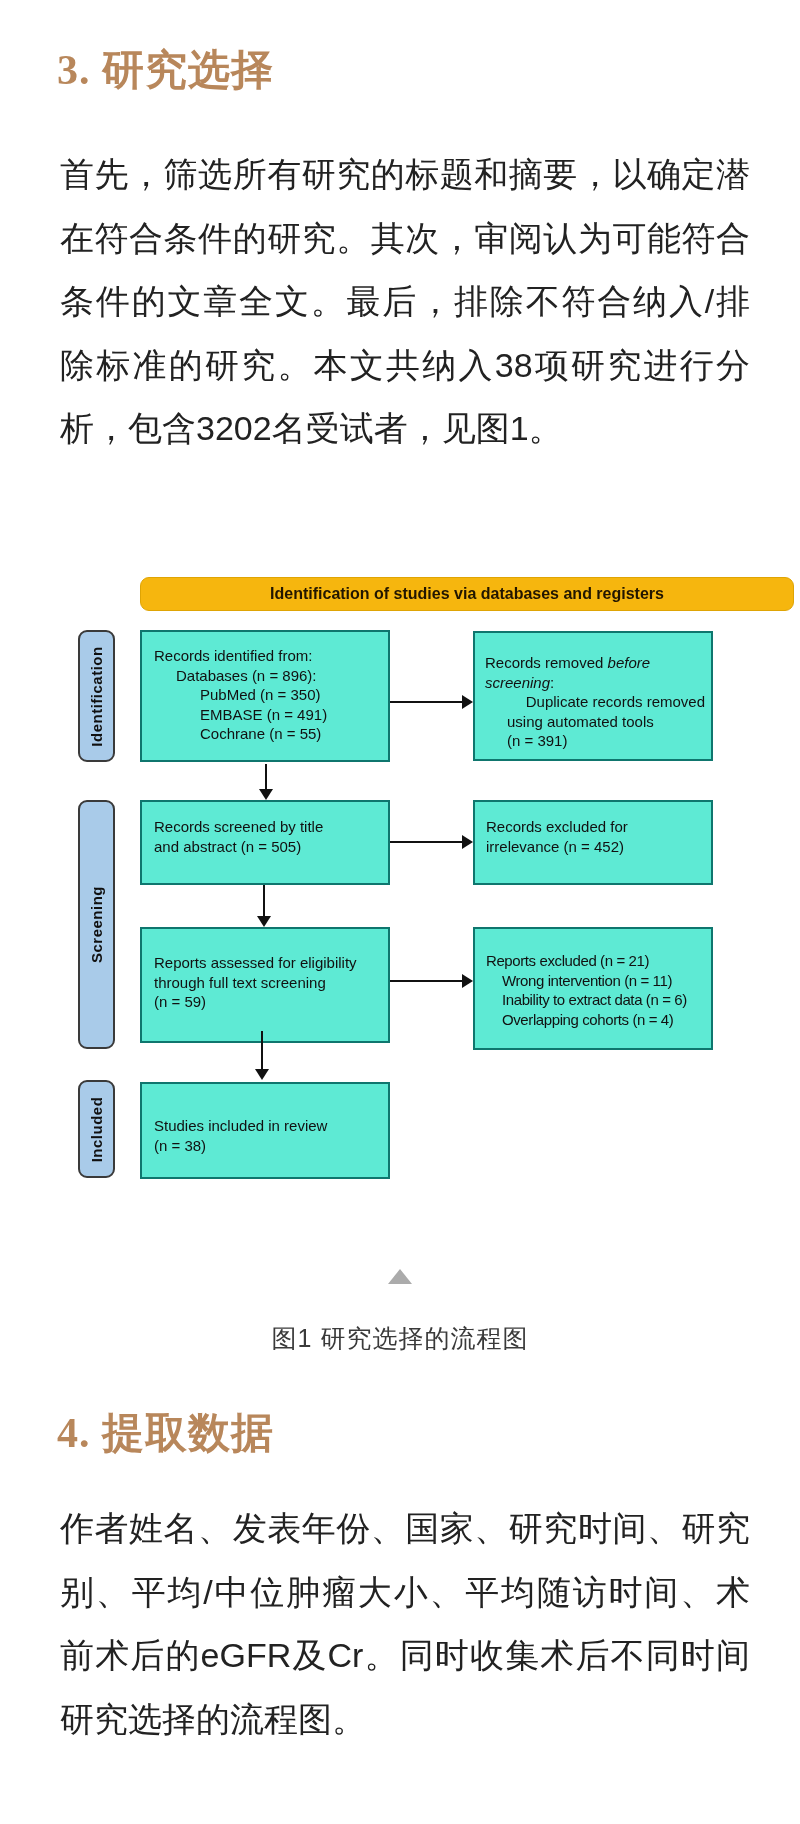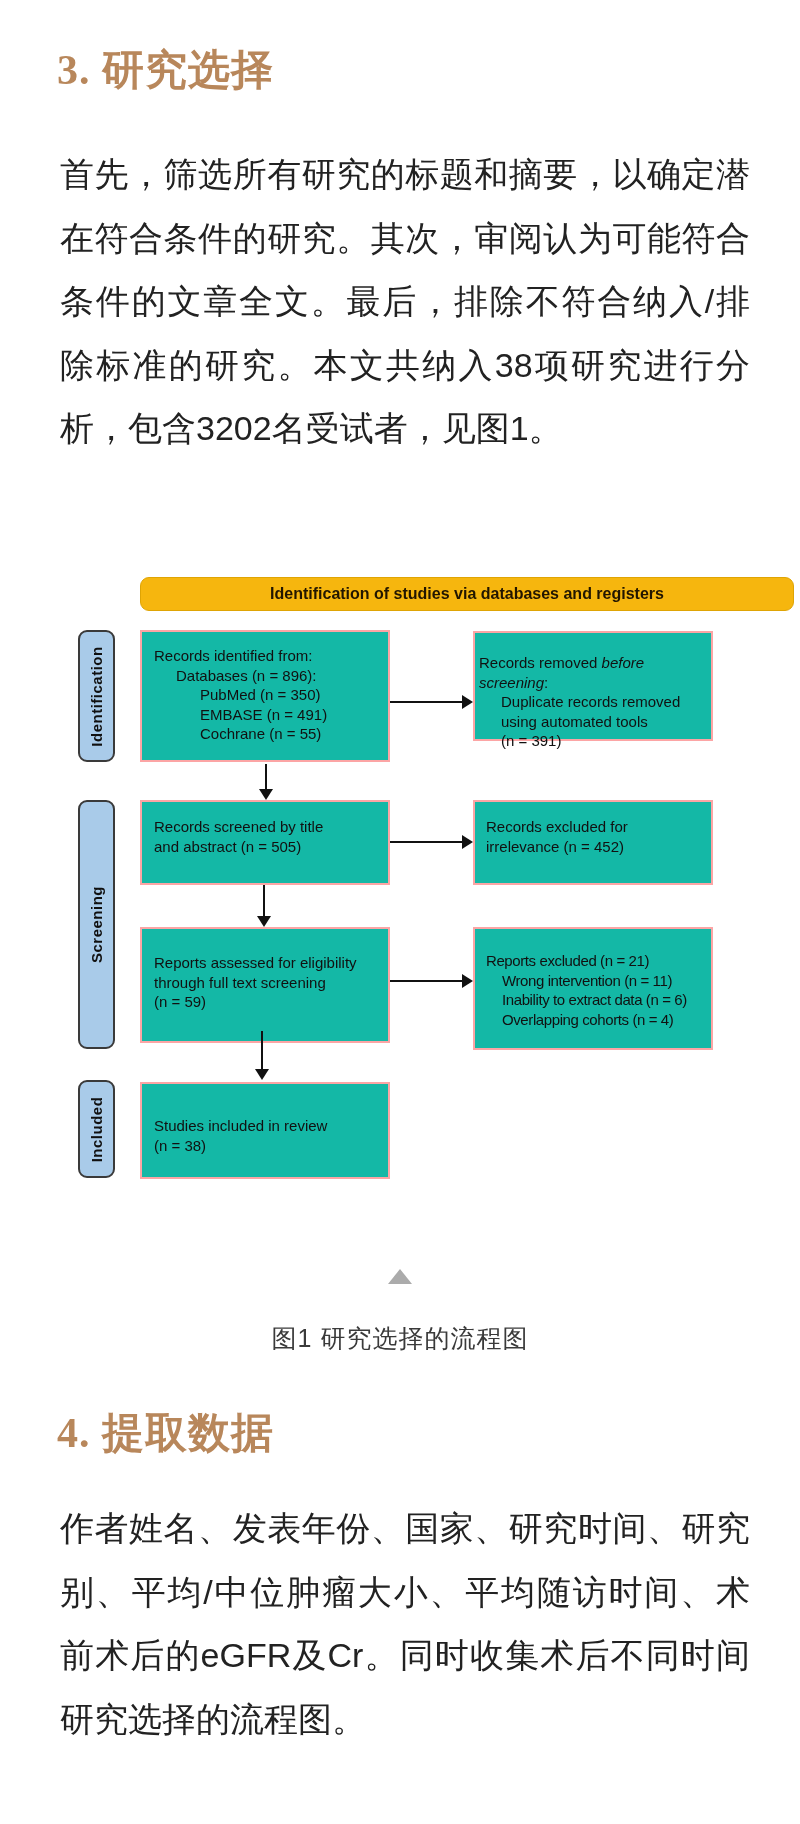--- a/index.html
+++ b/index.html
@@ -15,21 +15,21 @@
   .para .ln{text-align:justify;text-align-last:justify;}
   .para .ln:last-child{text-align-last:left;}
 
   
   .banner{position:absolute;left:140px;top:560px;width:654px;height:34px;box-sizing:border-box;
     background:#F6B60E;border:1px solid #dfa404;border-radius:9px;display:flex;align-items:center;
     justify-content:center;font-size:16px;font-weight:bold;color:#221600;}
   .tab{position:absolute;left:78px;width:37px;box-sizing:border-box;background:#A9CBE9;
     border:2px solid #3a3a3a;border-radius:9px;display:flex;align-items:center;justify-content:center;}
   .tab span{transform:rotate(-90deg);white-space:nowrap;font-size:15px;font-weight:bold;color:#101010;letter-spacing:.5px;}
-  .bx{position:absolute;box-sizing:border-box;background:#14b8a6;border:2px solid #fca5a5;
+  .bx{position:absolute;box-sizing:border-box;background:#5eead4;border:2px solid #0f766e;
     font-size:15px;line-height:19.5px;color:#111111;padding:14px 6px 0 12px;}
   .bx .ln{white-space:nowrap;}
   .bx .it{font-style:italic;}
   .tight .ln{letter-spacing:-0.4px;}
 
   
   .vline{position:absolute;width:2px;background:#111111;}
   .hline{position:absolute;height:2px;background:#111111;}
   .head-d{position:absolute;width:0;height:0;border-left:7px solid transparent;
     border-right:7px solid transparent;border-top:11px solid #111111;}
@@ -85,24 +85,24 @@
     <div class="bx" style="left:140px;top:910px;width:250px;height:116px;padding-top:24px;">
         <div class="ln">Reports assessed for eligibility</div>
         <div class="ln">through full text screening</div>
         <div class="ln">(n = 59)</div>
       </div>
     <div class="bx" style="left:140px;top:1065px;width:250px;height:97px;padding-top:32px;">
         <div class="ln">Studies included in review</div>
         <div class="ln">(n = 38)</div>
       </div>
 
-    <div class="bx" style="left:473px;top:614px;width:240px;height:110px;padding-top:20px;padding-left:4px;">
+    <div class="bx" style="left:473px;top:614px;width:240px;height:130px;padding-top:20px;padding-left:10px;">
         <div class="ln"><span>Records removed </span><span class="it">before</span></div>
         <div class="ln"><span class="it">screening</span><span>:</span></div>
-        <div class="ln" style="padding-left: 22px;"><span>Duplicate records removed</span></div>
+        <div class="ln" style="padding-left: 22px; text-align: right;"><span>Duplicate records removed</span></div>
         <div class="ln" style="padding-left: 22px;"><span>using automated tools</span></div>
         <div class="ln" style="padding-left: 22px;"><span>(n = 391)</span></div>
       </div>
     <div class="bx" style="left:473px;top:783px;width:240px;height:85px;padding-top:15px;padding-left:11px;">
         <div class="ln">Records excluded for</div>
         <div class="ln">irrelevance (n = 452)</div>
       </div>
     <div class="bx tight" style="left:473px;top:910px;width:240px;height:123px;padding-top:22px;padding-left:11px;">
         <div class="ln">Reports excluded (n = 21)</div>
         <div class="ln" style="padding-left: 16px;"><span>Wrong intervention (n = 11)</span></div>

